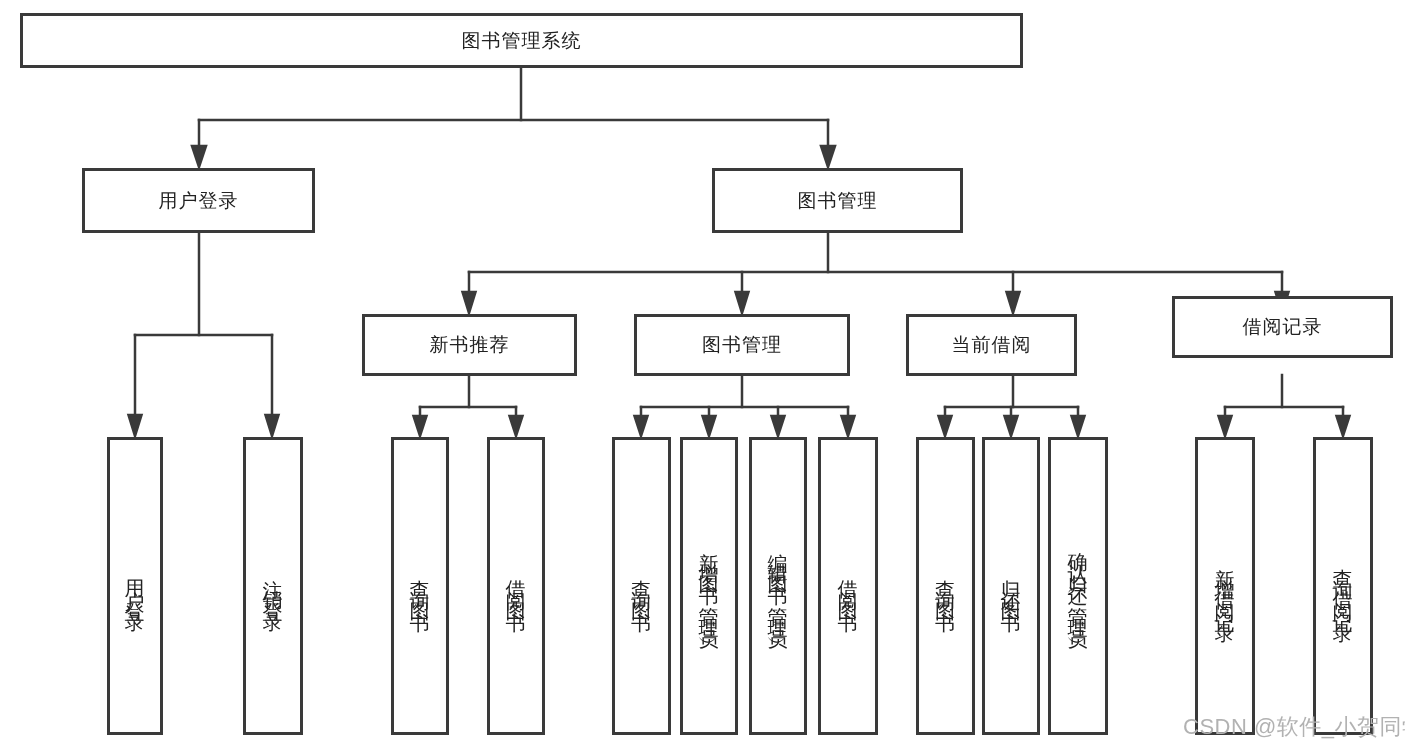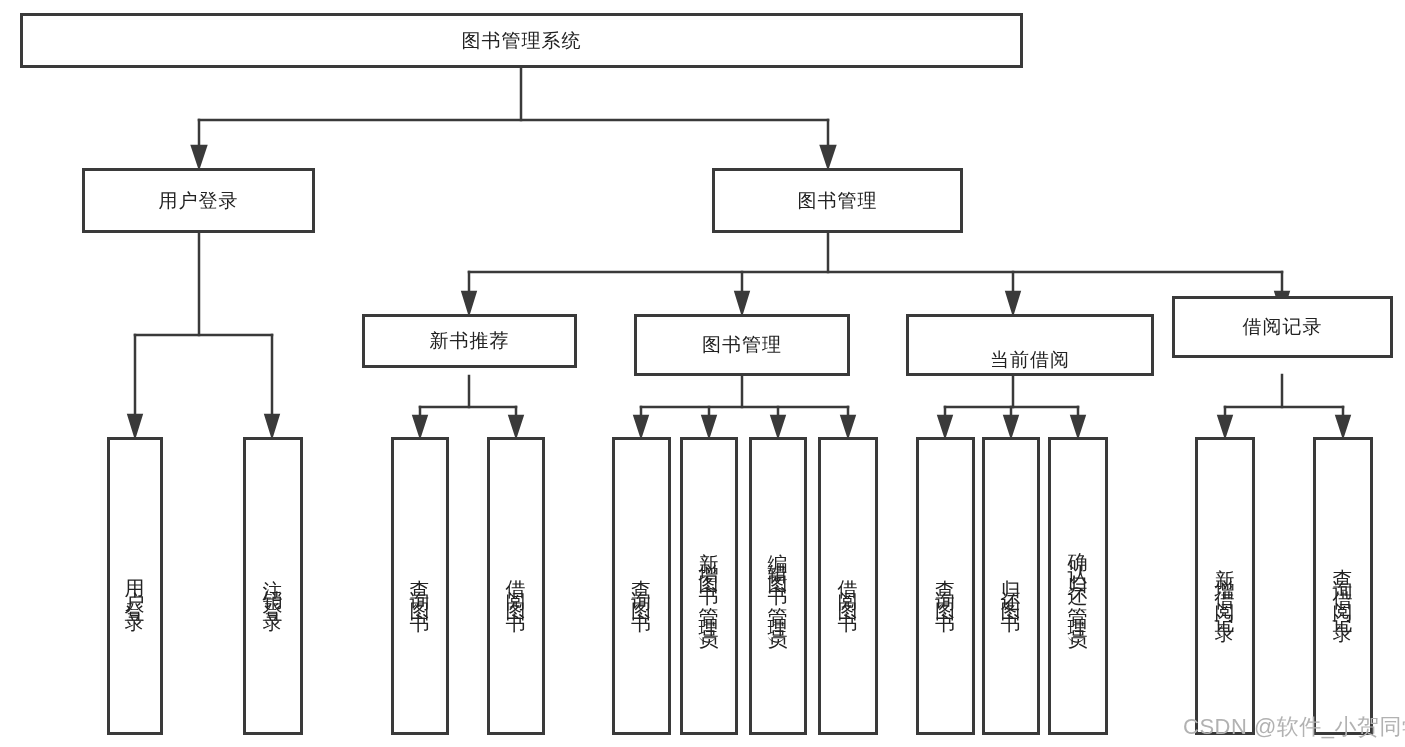--- a/index.html
+++ b/index.html
@@ -116,27 +116,27 @@
     <span>图书管理系统</span>
   </div>
 
   <div class="node h-node" style="left:82px;top:168px;width:233px;height:65px;">
     <span>用户登录</span>
   </div>
   <div class="node h-node" style="left:712px;top:168px;width:251px;height:65px;">
     <span>图书管理</span>
   </div>
 
-  <div class="node h-node" style="left:362px;top:314px;width:215px;height:54px;">
+  <div class="node h-node" style="left:362px;top:314px;width:215px;height:62px;">
     <span>新书推荐</span>
   </div>
   <div class="node h-node" style="left:634px;top:314px;width:216px;height:62px;">
     <span>图书管理</span>
   </div>
-  <div class="node h-node" style="left:906px;top:314px;width:248px;height:62px;align-items:flex-end;">
+  <div class="node h-node" style="left:906px;top:314px;width:171px;height:62px;">
     <span>当前借阅</span>
   </div>
   <div class="node h-node" style="left:1172px;top:296px;width:221px;height:62px;">
     <span>借阅记录</span>
   </div>
 
   <div class="node leaf" style="left:107px;top:437px;width:56px;height:298px;">
     <span>用户登录</span>
   </div>
   <div class="node leaf" style="left:243px;top:437px;width:60px;height:298px;">

